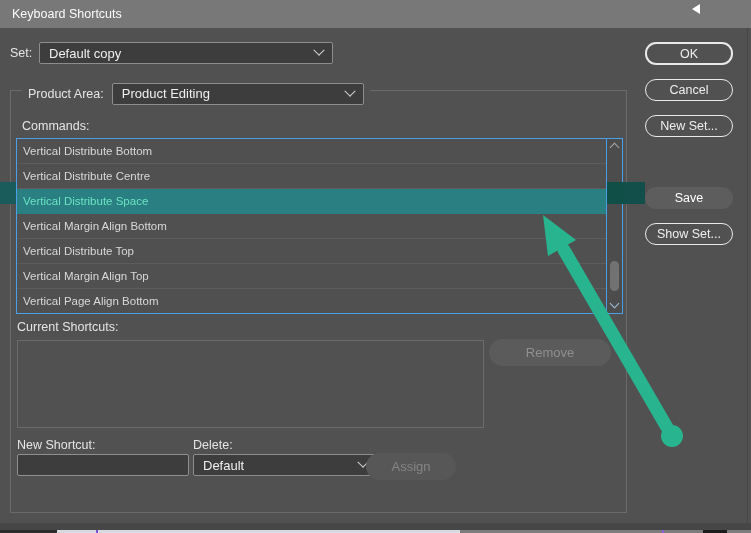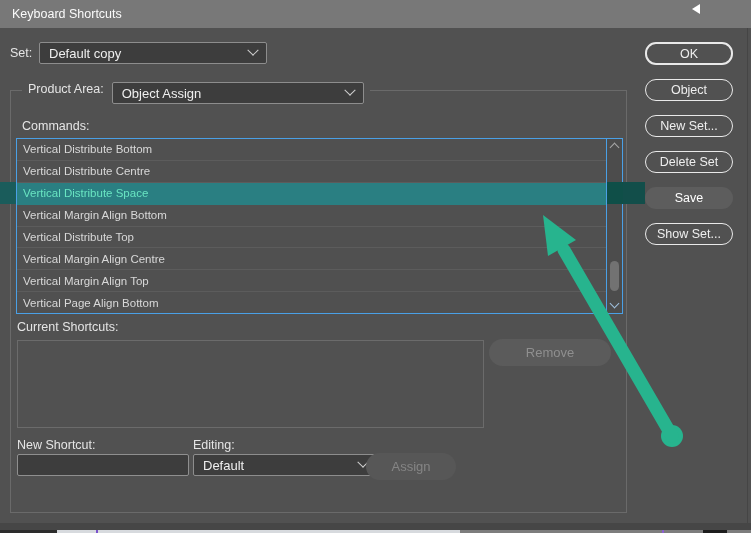--- a/index.html
+++ b/index.html
@@ -12,21 +12,21 @@
                border-top:5px solid transparent;border-bottom:5px solid transparent;
                border-right:8px solid #ffffff;}
   .label{position:absolute;color:#e5e5e5;font-size:12.5px;white-space:nowrap;}
   .dropdown{position:absolute;box-sizing:border-box;height:22px;background:#3d3d3d;
             border:1px solid #8d8d8d;border-radius:2px;display:flex;align-items:center;
             justify-content:space-between;padding:0 9px;color:#efefef;font-size:13px;cursor:default;}
   .chev{width:7px;height:7px;border-right:1.6px solid #cfcfcf;border-bottom:1.6px solid #cfcfcf;
         transform:rotate(45deg) translate(-2px,-2px);flex:none;margin-left:8px;}
   .groupbox{position:absolute;left:10px;top:90px;width:617px;height:423px;
             border:1px solid #6a6a6a;box-sizing:border-box;}
-  .pa-row{position:absolute;left:22px;top:82px;height:23px;display:flex;
+  .pa-row{position:absolute;left:22px;top:82px;height:23px;display:flex;align-items:center;
           background:#515151;padding:0 6px;z-index:2;}
   .pa-row .label{position:static;margin-right:8px;}
   .pa-row .dropdown{position:static;width:252px;}
   .listbox{position:absolute;left:16px;top:138px;width:607px;height:176px;box-sizing:border-box;
            border:1px solid #4aa0e6;background:#505050;display:flex;z-index:1;}
   .rows{flex:1;display:flex;flex-direction:column;min-width:0;}
   .cmd-row{flex:1;display:flex;align-items:center;padding-left:6px;font-size:11.5px;
            color:#d8d8d8;border-bottom:1px solid #5c5c5c;box-sizing:border-box;cursor:default;}
   .cmd-row:last-child{border-bottom:none;}
   .cmd-row.selected{background:var(--sel-bg,#2a7f82);color:var(--sel-text,#69e5c2);
@@ -74,76 +74,74 @@
 <body>
 
 <div class="screen">
 
   <div class="titlebar">
     <span>Keyboard Shortcuts</span>
   </div>
   <div class="cursor-left"></div>
 
   <span class="label" style="left:10px;top:46px;">Set:</span>
-  <div class="dropdown" style="left:39px;top:42px;width:228px;">
+  <div class="dropdown" style="left:39px;top:42px;width:294px;">
     <span>Default copy</span>
     <span class="chev"></span>
   </div>
 
   <div class="groupbox"></div>
 
   <div class="pa-row">
     <span class="label">Product Area:</span>
     <div class="dropdown">
-      <span>Object Assign</span>
+      <span>Product Editing</span>
       <span class="chev"></span>
     </div>
   </div>
 
   <span class="label" style="left:22px;top:119px;">Commands:</span>
 
   <div class="listbox">
     <div class="rows">
         <div class="cmd-row">Vertical Distribute Bottom</div>
         <div class="cmd-row">Vertical Distribute Centre</div>
         <div class="cmd-row selected">Vertical Distribute Space</div>
         <div class="cmd-row">Vertical Margin Align Bottom</div>
         <div class="cmd-row">Vertical Distribute Top</div>
-        <div class="cmd-row">Vertical Margin Align Centre</div>
         <div class="cmd-row">Vertical Margin Align Top</div>
         <div class="cmd-row">Vertical Page Align Bottom</div>
       </div>
     <div class="scrollbar">
       <div class="sb-chev sb-up"></div>
       <div class="sb-thumb"></div>
       <div class="sb-chev sb-down"></div>
     </div>
   </div>
   <div class="band band-left"></div>
   <div class="band band-scroll"></div>
   <div class="band band-right"></div>
 
   <span class="label" style="left:17px;top:320px;">Current Shortcuts:</span>
   <div class="csbox"></div>
   <div class="pillbtn disabled-btn remove-btn">Remove</div>
 
   <span class="label" style="left:17px;top:438px;">New Shortcut:</span>
   <input class="textinput" type="text" value="" style="">
 
-  <span class="label" style="left:193px;top:438px;">Editing:</span>
+  <span class="label" style="left:193px;top:438px;">Delete:</span>
   <div class="dropdown" style="left:193px;top:454px;width:184px;">
     <span>Default</span>
     <span class="chev"></span>
   </div>
   <div class="pillbtn assign-btn">Assign</div>
 
   <div class="btn btn-ok">OK</div>
-  <div class="btn btn-cancel">Object</div>
+  <div class="btn btn-cancel">Cancel</div>
   <div class="btn btn-newset">New Set...</div>
-  <div class="btn btn-deleteset">Delete Set</div>
   <div class="btn btn-save">Save</div>
   <div class="btn btn-showset">Show Set...</div>
 
   <svg class="arrow-svg" width="751" height="533" viewBox="0 0 751 533">
     <g id="arrow-group">
       <circle cx="672" cy="436" r="11" fill="#27b48e"></circle>
       <line x1="672" y1="436" x2="564" y2="250" stroke-width="13" stroke-linecap="round" stroke="#27b48e"></line>
       <polygon points="543,215 576,240 548,256" fill="#27b48e"></polygon>
     </g>
   </svg>

